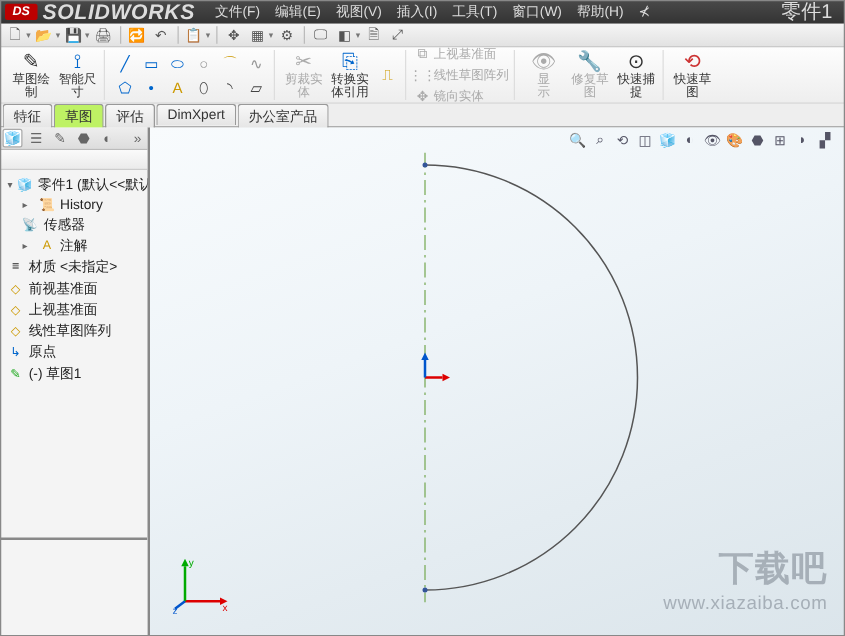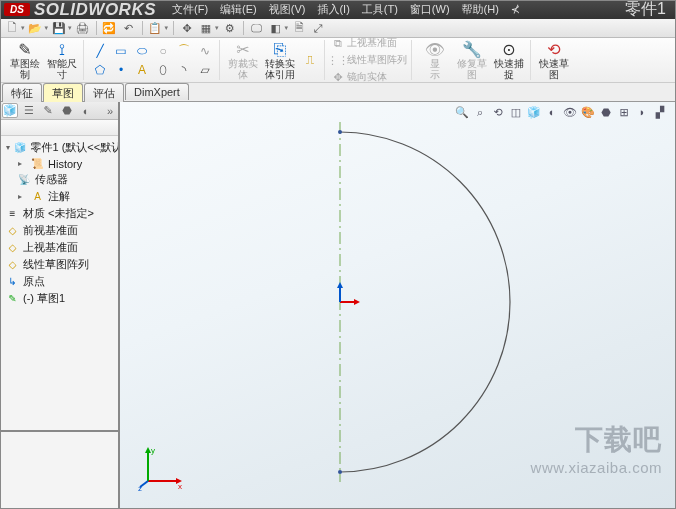--- a/index.html
+++ b/index.html
@@ -23,42 +23,42 @@
 .rbtn-large .ricon { font-size: 16px; height: 18px; display: flex; align-items: center; justify-content: center; }
 .rbtn-small { width: 20px; height: 18px; display: flex; align-items: center; justify-content: center; cursor: pointer; font-size: 12px; color: #444; border-radius: 2px; }
 .rcol { display: flex; flex-direction: column; gap: 1px; }
 .rrow { display: flex; gap: 1px; }
 .rlabel { font-size: 10px; color: #555; display: flex; align-items: center; gap: 2px; }
 .rlabel .ic { width: 14px; height: 14px; display: flex; align-items: center; justify-content: center; font-size: 11px; }
 .disabled { color: #aaa !important; }
 
 .tabbar { height: 19px; background: #eee; border-bottom: 1px solid #999; display: flex; align-items: flex-start; padding-left: 2px; }
 .tab { padding: 2px 8px; font-size: 11px; border: 1px solid #999; border-bottom: none; margin-right: 1px; background: linear-gradient(#f8f8f8,#e5e5e5); cursor: pointer; border-top-left-radius: 3px; border-top-right-radius: 3px; color: #333; }
-.tab.active { background: #fef9c3; }
+.tab.active { background: #bef264; }
 
 .workarea { display: flex; height: 407px; position: relative; }
 .side { width: 120px; background: #f4f4f4; border-right: 2px solid #888; display: flex; flex-direction: column; overflow: hidden; }
 .side-tabs { height: 18px; background: linear-gradient(#eee,#ddd); border-bottom: 1px solid #bbb; display: flex; align-items: center; padding-left: 2px; gap: 3px; }
 .side-tabs .st { width: 16px; height: 15px; cursor: pointer; font-size: 11px; display: flex; align-items: center; justify-content: center; color: #666; border-radius: 2px; }
 .side-tabs .st.active { background: #fff; border: 1px solid #aaa; }
 .side .gap { height: 16px; background: linear-gradient(#fafafa,#ebebeb); border-bottom: 1px solid #ccc; }
 .tree { padding: 3px 2px; font-size: 11px; color: #222; }
 .tree-item { display: flex; align-items: center; padding: 1px 0 1px 4px; gap: 4px; cursor: pointer; white-space: nowrap; }
 .tree-item .ti { width: 13px; height: 13px; display: flex; align-items: center; justify-content: center; font-size: 10px; }
 .tree-item.child { padding-left: 16px; }
 .tree-item .exp { font-size: 8px; color: #666; width: 9px; }
 .side-split { flex: 1; border-top: 2px solid #888; margin-top: 120px; background: #f4f4f4; }
 
 .viewport { flex: 1; position: relative; background: linear-gradient(160deg, #f8fbfd 0%, #eef4f8 40%, #e4ecf1 70%, #dbe5eb 100%); }
 .vtoolbar { position: absolute; top: 2px; right: 8px; display: flex; gap: 2px; }
 .vtoolbar .vicon { width: 16px; height: 16px; cursor: pointer; font-size: 11px; display: flex; align-items: center; justify-content: center; color: #556; }
 
 .sketch { position: absolute; top: 20px; left: 200px; }
 .triad { position: absolute; bottom: 18px; left: 18px; }
-.watermark { position: absolute; bottom: 33px; right: 14px; color: rgba(120,130,140,0.55); text-align: right; pointer-events: none; }
+.watermark { position: absolute; bottom: 18px; right: 14px; color: rgba(120,130,140,0.55); text-align: right; pointer-events: none; }
 .watermark .wm1 { font-size: 28px; font-weight: bold; letter-spacing: 1px; }
 .watermark .wm2 { font-size: 15px; letter-spacing: 0.5px; }
 
 .frame-border { position: absolute; inset: 0; border: 1px solid #888; pointer-events: none; }
 </style>
 </head>
 <body>
 
 <div class="menubar">
   <span class="logo-badge">
@@ -190,20 +190,21 @@
 图</span>
       </div>
   </div>
 </div>
 
 <div class="tabbar">
   <div class="tab">特征</div>
   <div class="tab active">草图</div>
   <div class="tab">评估</div>
   <div class="tab">DimXpert</div>
+  <div class="tab">办公室产品</div>
 </div>
 
 <div class="workarea">
   <div class="side">
     <div class="side-tabs">
       <span class="st active">🧊</span>
       <span class="st">☰</span>
       <span class="st">✎</span>
       <span class="st">⬣</span>
       <span class="st">◐</span>

